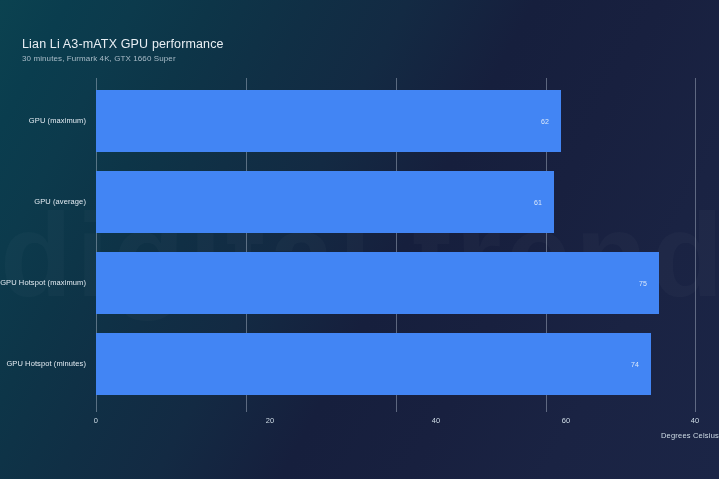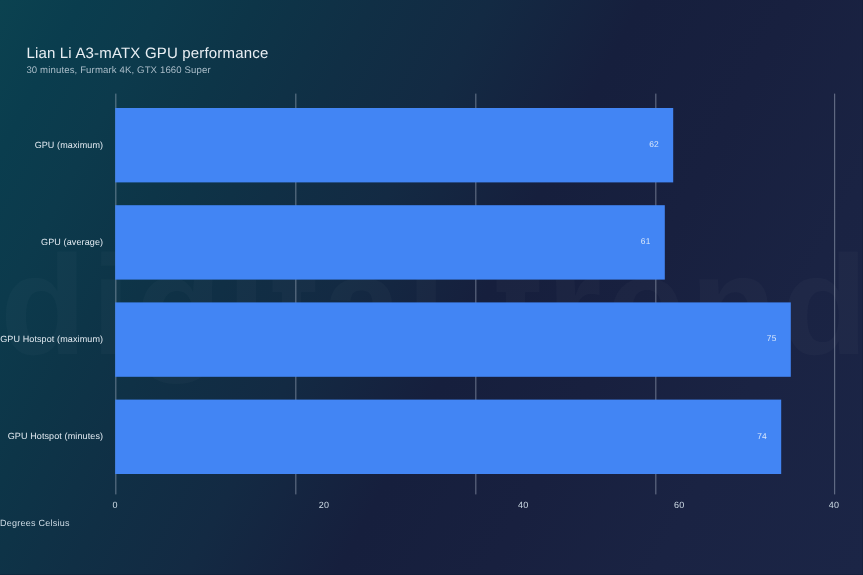--- a/index.html
+++ b/index.html
@@ -115,21 +115,21 @@
     font-size: 7.5px;
     color: #cfdce6;
     transform: translateX(-50%);
     letter-spacing: 0.2px;
   }
   .axis-title {
     position: absolute;
     left: 0;
     right: 0;
     top: 431px;
-    text-align: left;
+    text-align: right;
     font-size: 7.5px;
     color: #cfdce6;
     letter-spacing: 0.2px;
   }
   
   .logo {
     position: absolute;
     left: 3px;
     top: 428px;
     width: 62px;

